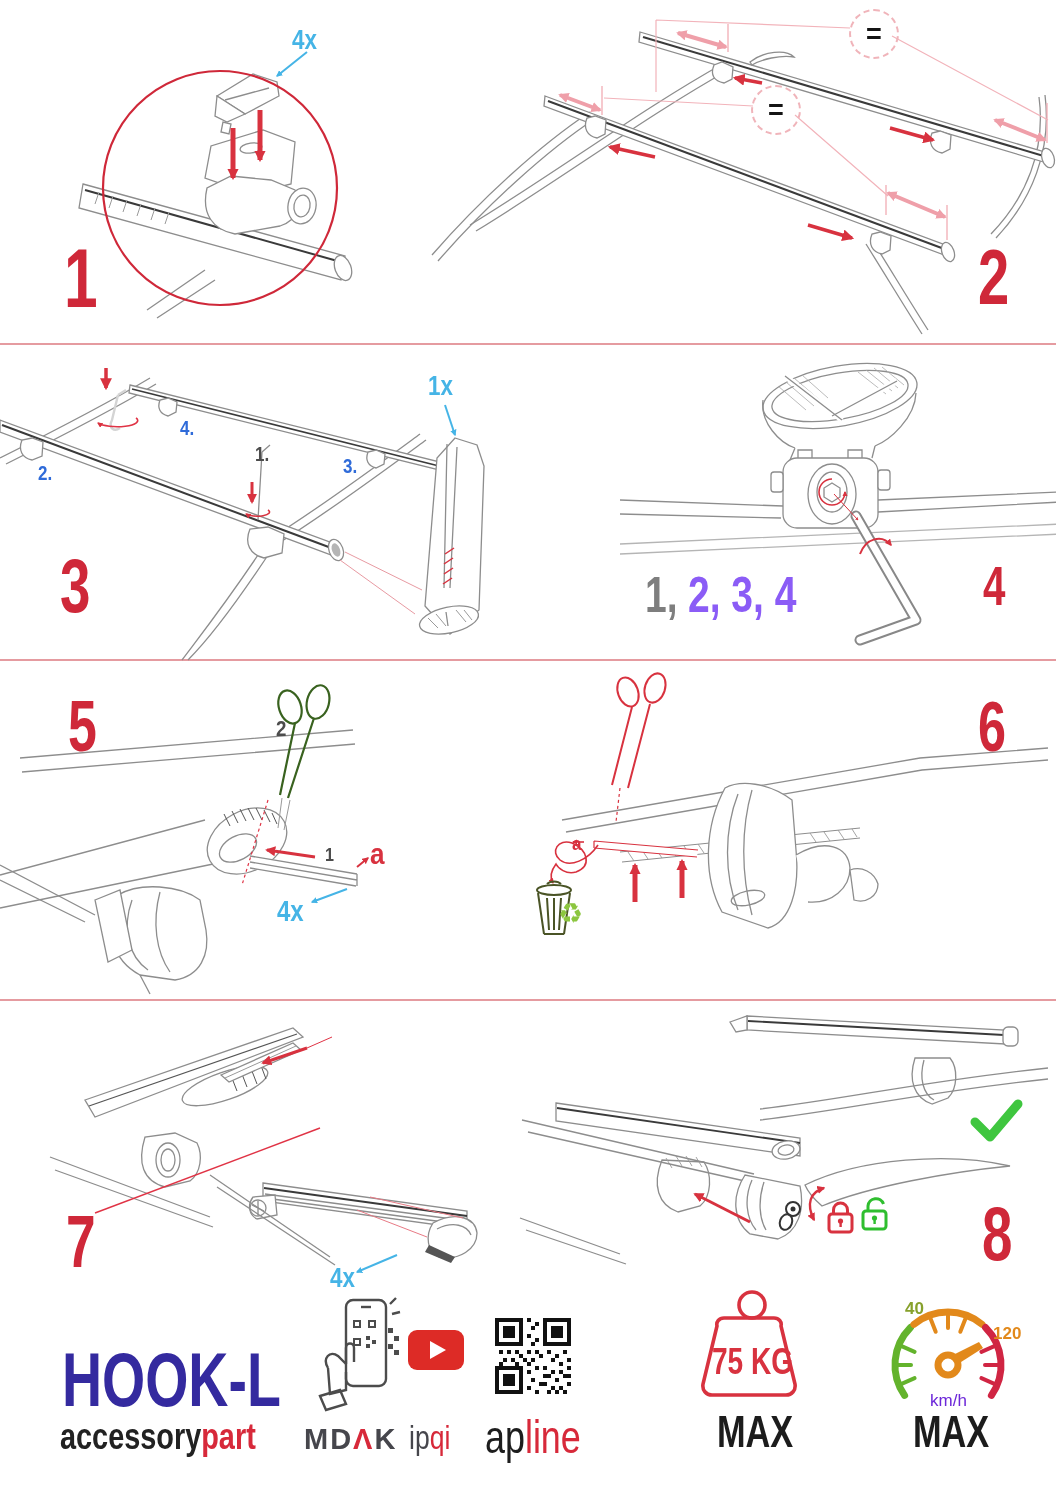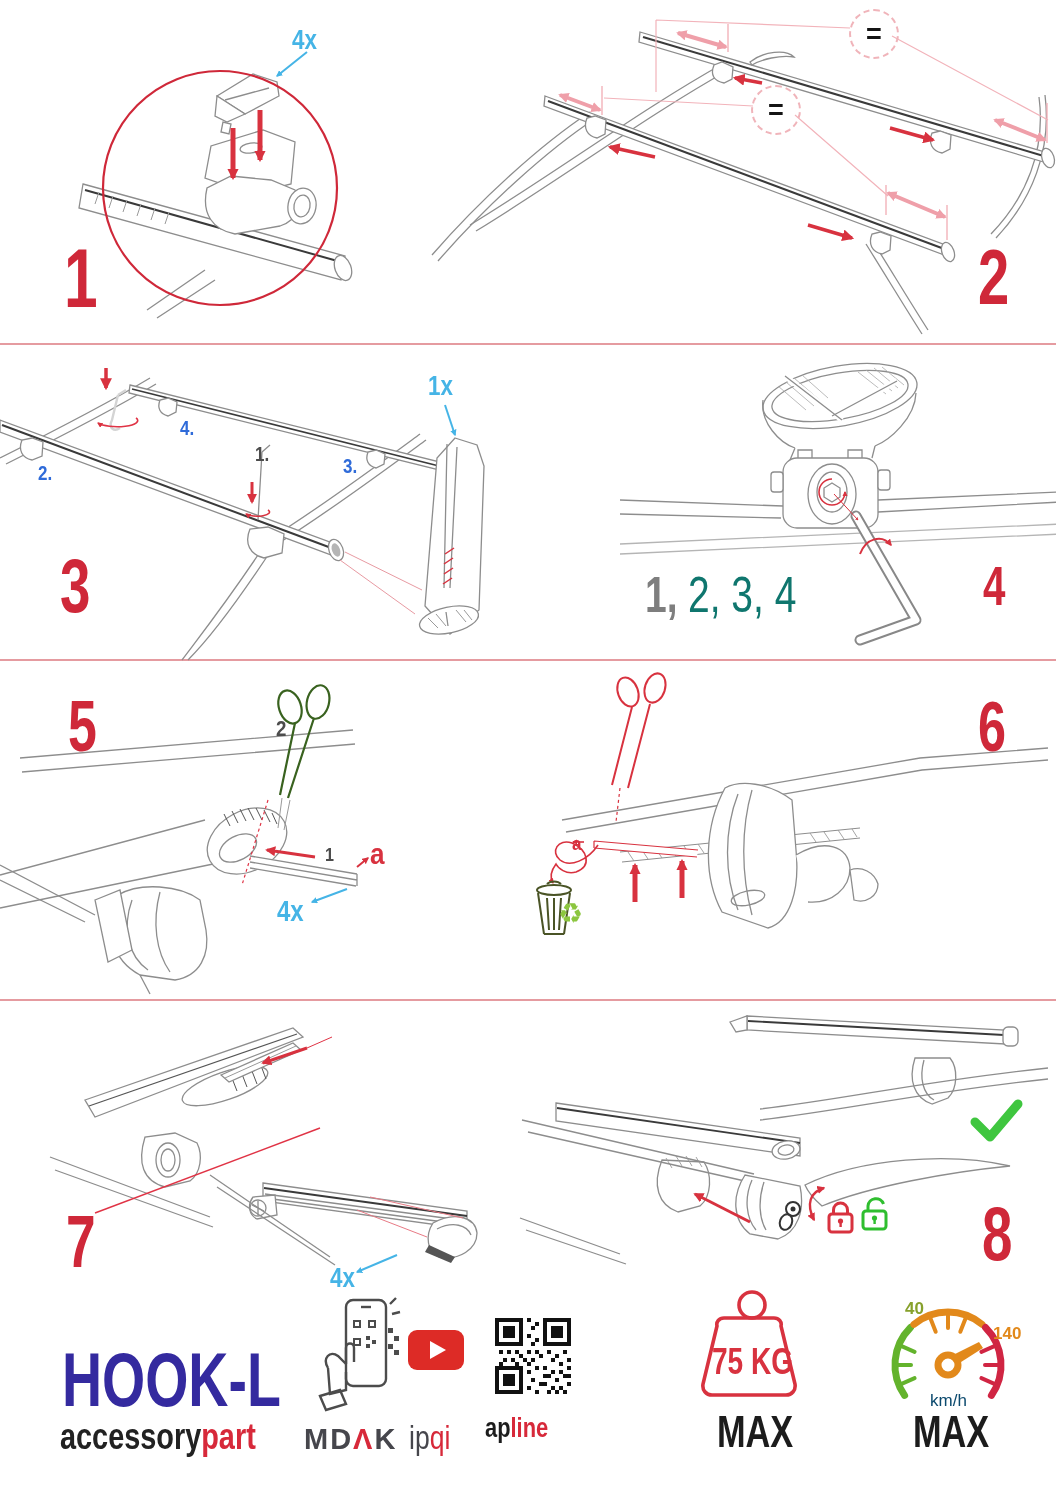--- a/index.html
+++ b/index.html
@@ -219,21 +219,21 @@
     <path stroke="#b5b5b5" d="M0,196 L441,176 M0,206 L441,186"></path>
   </g>
   <g>
     <path d="M236,168 L296,272 L240,292" stroke="#888" stroke-width="11" fill="none" stroke-linejoin="round" stroke-linecap="round"></path>
     <path d="M236,168 L296,272 L240,292" stroke="#fff" stroke-width="7" fill="none" stroke-linejoin="round" stroke-linecap="round"></path>
     <path d="M240,206 C246,190 262,186 271,197" fill="none" stroke="#d8323f" stroke-width="2" marker-end="url(#aR)"></path>
     <line x1="214" y1="146" x2="238" y2="172" stroke="#d8323f" stroke-width="1" marker-end="url(#aR)"></line>
   </g>
 </svg>
 <span class="abs" style="left:645px;top:566px;font-size:50px;font-weight:700;color:#7e7e7e"><span class="cond">1,</span></span>
-<span class="abs" style="left:688px;top:566px;font-size:50px;font-weight:400;color:#0f766e"><span class="cond">2, 3, 4</span></span>
+<span class="abs" style="left:688px;top:566px;font-size:50px;font-weight:700;color:#8b5cf6"><span class="cond">2, 3, 4</span></span>
 <span class="abs num" style="left:983px;top:558px;font-size:56px">4</span>
 
 <svg style="left:0;top:660px" width="520" height="345" viewBox="0 0 520 345">
   <g class="art">
     <path d="M20,98 L353,70 M22,112 L355,84 M0,205 L95,255 M0,220 L85,262"></path>
     <path d="M205,160 L0,215 M218,203 L0,248"></path>
   </g>
   <g>
     <ellipse class="artw" cx="247" cy="181" rx="42" ry="30" transform="rotate(-28 247 181)"></ellipse>
     <ellipse class="art" cx="238" cy="188" rx="20" ry="12" transform="rotate(-28 238 188)"></ellipse>
@@ -470,21 +470,21 @@
       </g>
   <g fill="#111">
         <rect x="2" y="2" width="3" height="3"></rect>
         <rect x="14" y="2" width="3" height="3"></rect>
         <rect x="2" y="14" width="3" height="3"></rect>
       </g>
 </svg>
 
 <span class="abs" style="left:304px;top:1425px;font-size:29px;font-weight:700;letter-spacing:2px;line-height:1"><span style="color:#46464c">MD</span><span style="color:#d7293a">Λ</span><span style="color:#46464c">K</span></span>
 <span class="abs" style="left:409px;top:1420px;font-size:34px;font-weight:400;line-height:1"><span class="cond"><span style="color:#46464c">ip</span><span style="color:#d7293a">qi</span></span></span>
-<span class="abs" style="left:485px;top:1414px;font-size:28px;font-weight:700;line-height:1"><span class="cond"><span style="color:#1d1d1d">ap</span><span style="color:#d7293a">line</span></span></span>
+<span class="abs" style="left:485px;top:1414px;font-size:46px;font-weight:400;line-height:1"><span class="cond"><span style="color:#1d1d1d">ap</span><span style="color:#d7293a">line</span></span></span>
 
 <svg style="left:678px;top:1288px" width="142" height="118" viewBox="0 0 142 118">
   <g stroke="#d8323f" stroke-width="3.6" fill="none">
     <circle cx="74" cy="17" r="13"></circle>
     <path d="M52,30 h44 c5,0 8,4 7,8 l14,58 c1,6 -3,11 -9,11 h-74 c-6,0 -10,-5 -9,-11 l14,-58 c-1,-4 2,-8 7,-8 z"></path>
   </g>
 </svg>
 <span class="abs" style="left:712px;top:1344px;font-size:36px;font-weight:700;color:#d8323f;line-height:1"><span class="cond">75 KG</span></span>
 <span class="abs" style="left:717px;top:1410px;font-size:44px;font-weight:700;color:#1c1c1c;line-height:1"><span class="cond">MAX</span></span>
 
@@ -502,17 +502,17 @@
     <line x1="68" y1="22" x2="68" y2="38" stroke="#e2891b"></line>
     <line x1="86.1" y1="26.9" x2="80.3" y2="41.8" stroke="#e2891b"></line>
     <line x1="116.1" y1="55.4" x2="101.4" y2="61.8" stroke="#d02543"></line>
     <line x1="121" y1="75" x2="105" y2="75" stroke="#d02543"></line>
     <line x1="116.1" y1="94.6" x2="101.4" y2="88.2" stroke="#d02543"></line>
   </g>
   <polygon points="63,70 99,52 103,58 67,81" fill="#e2891b"></polygon>
   <circle cx="68" cy="75" r="10" fill="#fff" stroke="#e2891b" stroke-width="7"></circle>
 </svg>
 <span class="abs" style="left:905px;top:1300px;font-size:17px;font-weight:700;color:#87a12c;line-height:1">40</span>
-<span class="abs" style="left:993px;top:1325px;font-size:17px;font-weight:700;color:#e2891b;line-height:1">140</span>
-<span class="abs" style="left:930px;top:1392px;font-size:17px;color:#0c4a6e;line-height:1">km/h</span>
+<span class="abs" style="left:993px;top:1325px;font-size:17px;font-weight:700;color:#e2891b;line-height:1">120</span>
+<span class="abs" style="left:930px;top:1392px;font-size:17px;color:#6d28d9;line-height:1">km/h</span>
 <span class="abs" style="left:913px;top:1410px;font-size:44px;font-weight:700;color:#1c1c1c;line-height:1"><span class="cond">MAX</span></span>
 
 </div>
 
 </body></html>

